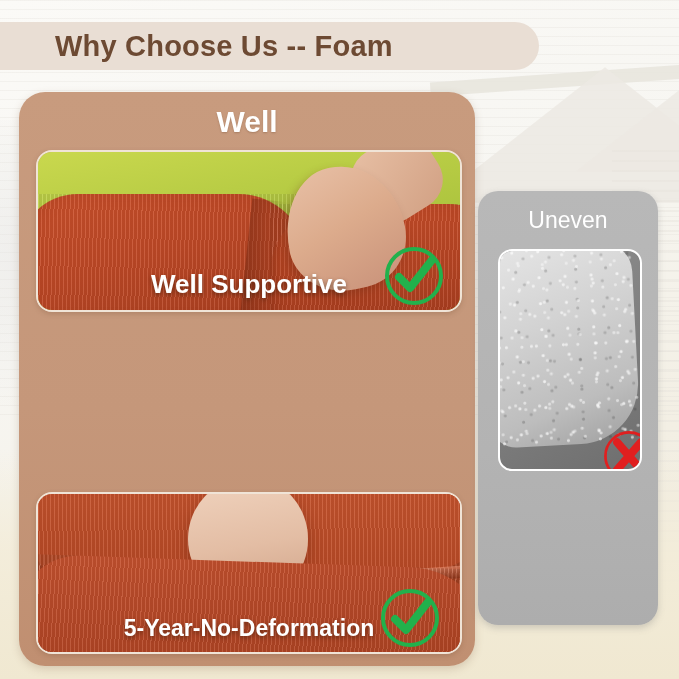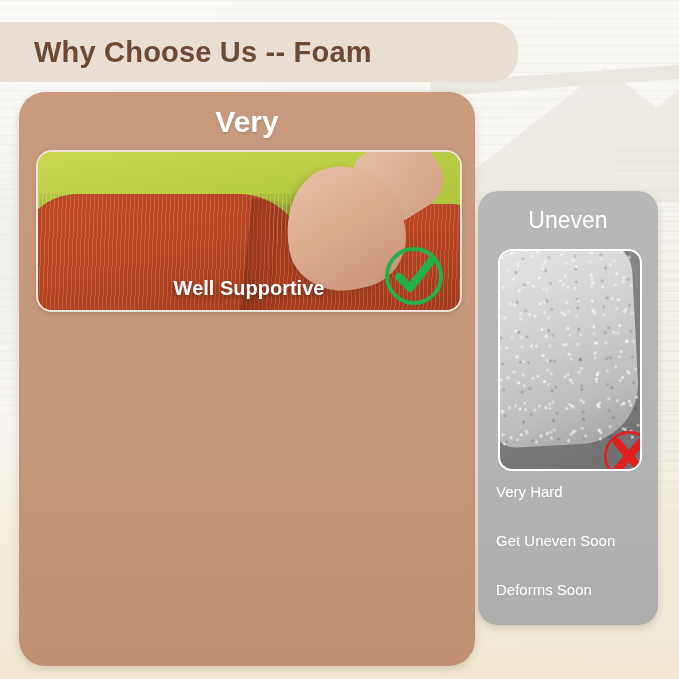--- a/index.html
+++ b/index.html
@@ -54,26 +54,27 @@
     position: absolute;
     left: 612px; top: 150px; width: 70px; height: 470px;
     background: repeating-linear-gradient(180deg, rgba(231,227,220,.6) 0px, rgba(231,227,220,.6) 2px, rgba(255,255,255,0) 2px, rgba(255,255,255,0) 10px);
     opacity: .75;
   }
 
   
   .title-pill {
     position: absolute;
     left: 0; top: 22px;
-    width: 518px; height: 60px;
+    width: 518px; height: 48px;
     background: #e9ded4;
     border-top-right-radius: 26px;
     border-bottom-right-radius: 26px;
     display: flex;
     align-items: center;
+    padding-left: 21px;
   }
   .title-text {
     margin-left: 34px;
     color: #6d4a33;
     font-size: 29px;
     font-weight: bold;
     letter-spacing: .2px;
     white-space: nowrap;
   }
 
@@ -213,21 +214,21 @@
   
   .photo-label {
     position: absolute;
     left: 0; width: 100%;
     text-align: center;
     color: #ffffff;
     font-weight: bold;
     text-shadow: 0 2px 4px rgba(50,25,10,.55);
     pointer-events: none;
   }
-  .photo-label.l1 { bottom: 10px; font-size: 20px; }
+  .photo-label.l1 { bottom: 10px; font-size: 26px; }
   .photo-label.l2 { bottom: 12px; font-size: 22px; }
   .photo-label.l3 { bottom: 10px; font-size: 23px; }
 
   
   .check-mark {
     position: absolute;
     width: 64px; height: 64px;
   }
   .check-mark.m1 { right: 14px; bottom: 2px; }
   .check-mark.m2 { right: 16px; bottom: 4px; }
@@ -309,21 +310,21 @@
     <div class="bg-blur-left"></div>
     <div class="bg-right-panel"></div>
     <div class="bg-floor"></div>
   </div>
 
   <div class="title-pill">
     <div class="title-text">Why Choose Us -- Foam</div>
   </div>
 
   <div class="ours-panel">
-    <div class="ours-title">Very</div>
+    <div class="ours-title">Well</div>
 
     <div class="photo-card c1">
       <div class="photo-inner">
         <div class="ph1-bg"></div>
         <div class="ph1-cushion-a">
             <div class="rib"></div>
           </div>
         <div class="ph1-cushion-b">
             <div class="rib"></div>
           </div>
@@ -332,35 +333,50 @@
         <div class="ph1-hand"></div>
       </div>
       <div class="photo-label l1">Well Supportive</div>
       <svg class="check-mark m1" viewBox="0 0 64 64">
         <circle cx="32" cy="32" r="27" fill="none" stroke="#22b14c" stroke-width="4"></circle>
         <path d="M17 33 L28 44 L50 16" fill="none" stroke="#22b14c" stroke-width="8" stroke-linecap="round" stroke-linejoin="round"></path>
       </svg>
     </div>
 
 
+    <div class="photo-card c3">
+      <div class="photo-inner">
+        <div class="ph3-bg">
+            <div class="rib"></div>
+          </div>
+        <div class="ph3-upper">
+            <div class="rib"></div>
+          </div>
+        <div class="ph3-foot"></div>
+        <div class="ph3-crease"></div>
+        <div class="ph3-lower">
+            <div class="rib"></div>
+          </div>
+      </div>
+      <div class="photo-label l3">5-Year-No-Deformation</div>
+      <svg class="check-mark m3" viewBox="0 0 64 64">
+        <circle cx="32" cy="32" r="27" fill="none" stroke="#22b14c" stroke-width="4"></circle>
+        <path d="M17 33 L28 44 L50 16" fill="none" stroke="#22b14c" stroke-width="8" stroke-linecap="round" stroke-linejoin="round"></path>
+      </svg>
+    </div>
   </div>
 
   <div class="others-panel">
     <div class="others-title">Uneven</div>
 
     <div class="others-photo">
       <div class="others-foam">
         <div class="others-foam-grain"></div>
       </div>
       <svg class="cross-mark" viewBox="0 0 64 64">
         <circle cx="32" cy="32" r="26" fill="none" stroke="#e01f1f" stroke-width="3"></circle>
         <path d="M19 17 L45 47 M45 17 L19 47" fill="none" stroke="#e01f1f" stroke-width="9" stroke-linecap="round"></path>
       </svg>
     </div>
 
-    <div class="others-list">
-      <div class="others-item">Very Hard</div>
-      <div class="others-item">Get Uneven Soon</div>
-      <div class="others-item">Deforms Soon</div>
-    </div>
   </div>
 
 </div>
 
 </body></html>

